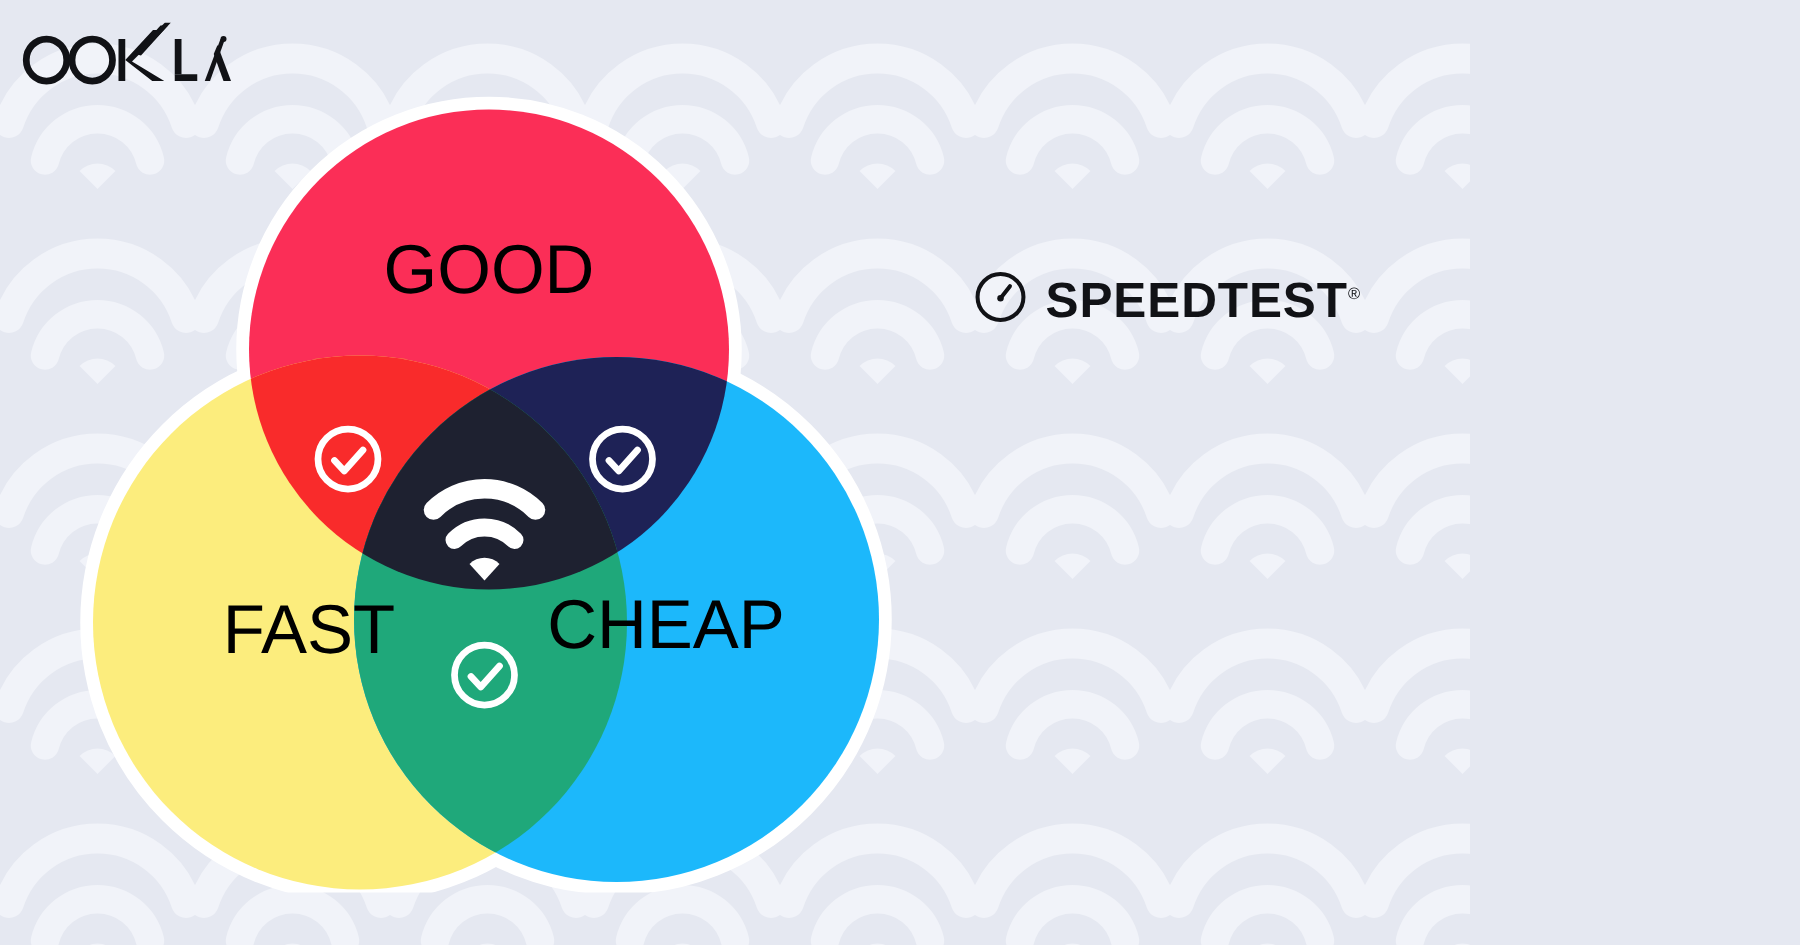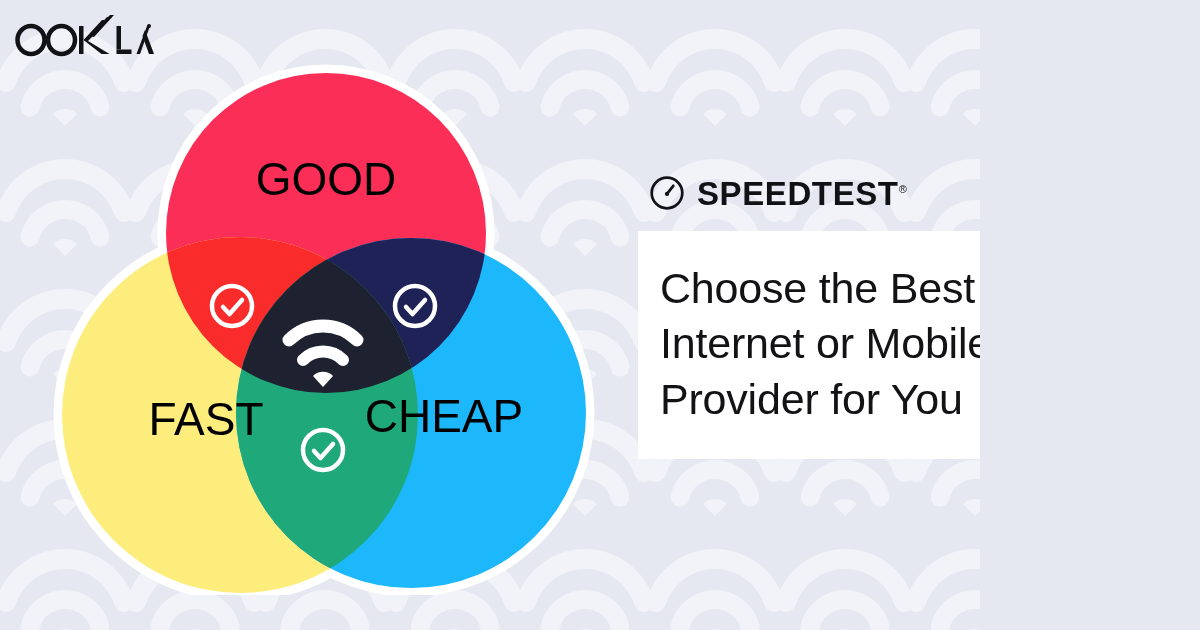--- a/index.html
+++ b/index.html
@@ -58,21 +58,21 @@
   #right-col {
     position: absolute;
     left: 638px;
     top: 170px;
     width: 500px;
     z-index: 5;
   }
 
   #speedtest-logo-row {
     display: flex;
-    align-items: center;
+    align-items: flex-end;
     height: 46px;
     margin-left: 11px;
   }
   #speedtest-wordmark {
     font-family: "Liberation Sans", sans-serif;
     font-weight: 700;
     font-size: 33px;
     letter-spacing: 0.6px;
     color: #111216;
     margin-left: 12px;
@@ -210,21 +210,16 @@
 
     <div id="speedtest-logo-row">
       <svg width="36" height="36" viewBox="0 0 40 40" xmlns="http://www.w3.org/2000/svg">
         <circle cx="20" cy="20" r="17" fill="none" stroke="#111216" stroke-width="3"></circle>
         <path d="M 20 21 L 27 12" fill="none" stroke="#111216" stroke-width="3" stroke-linecap="round"></path>
         <circle cx="20" cy="21" r="2.4" fill="#111216"></circle>
       </svg>
       <div id="speedtest-wordmark"><span>SPEEDTEST</span><span id="speedtest-reg">®</span></div>
     </div>
 
-    <div id="headline-card">
-      <h1 id="headline">Choose the Best
-Internet or Mobile
-Provider for You</h1>
-    </div>
 
   </div>
 
 </div>
 
 </body></html>

